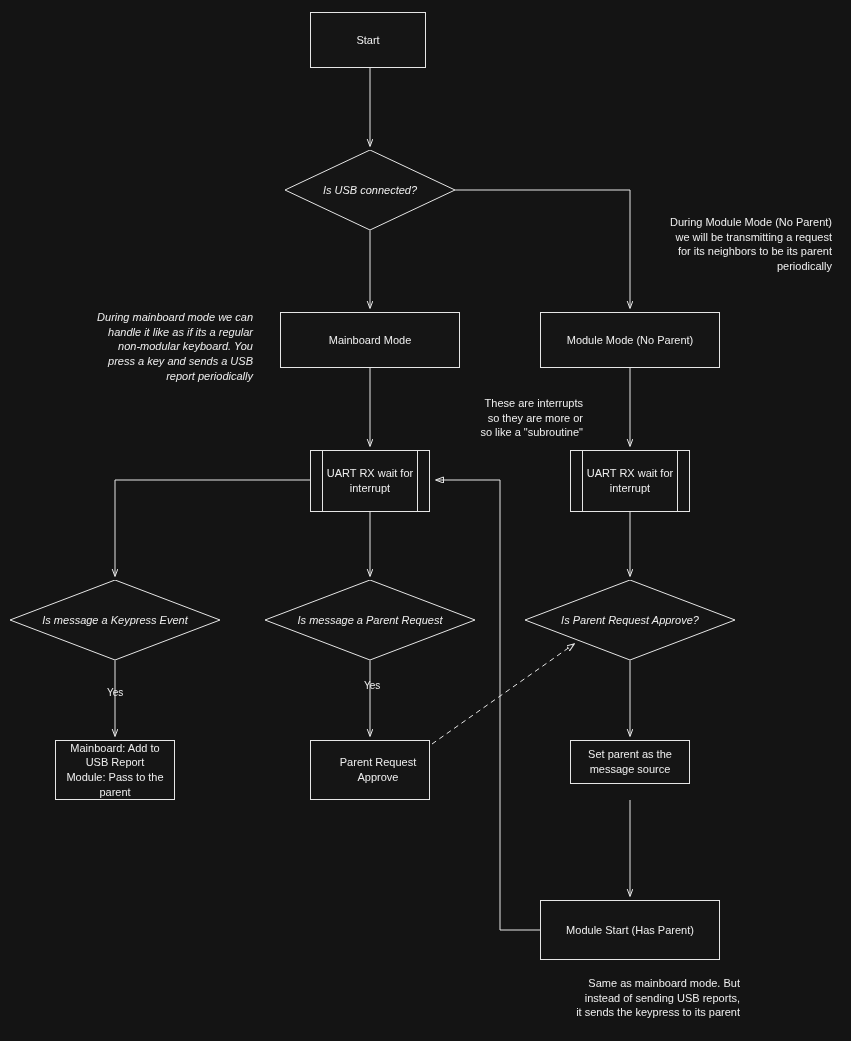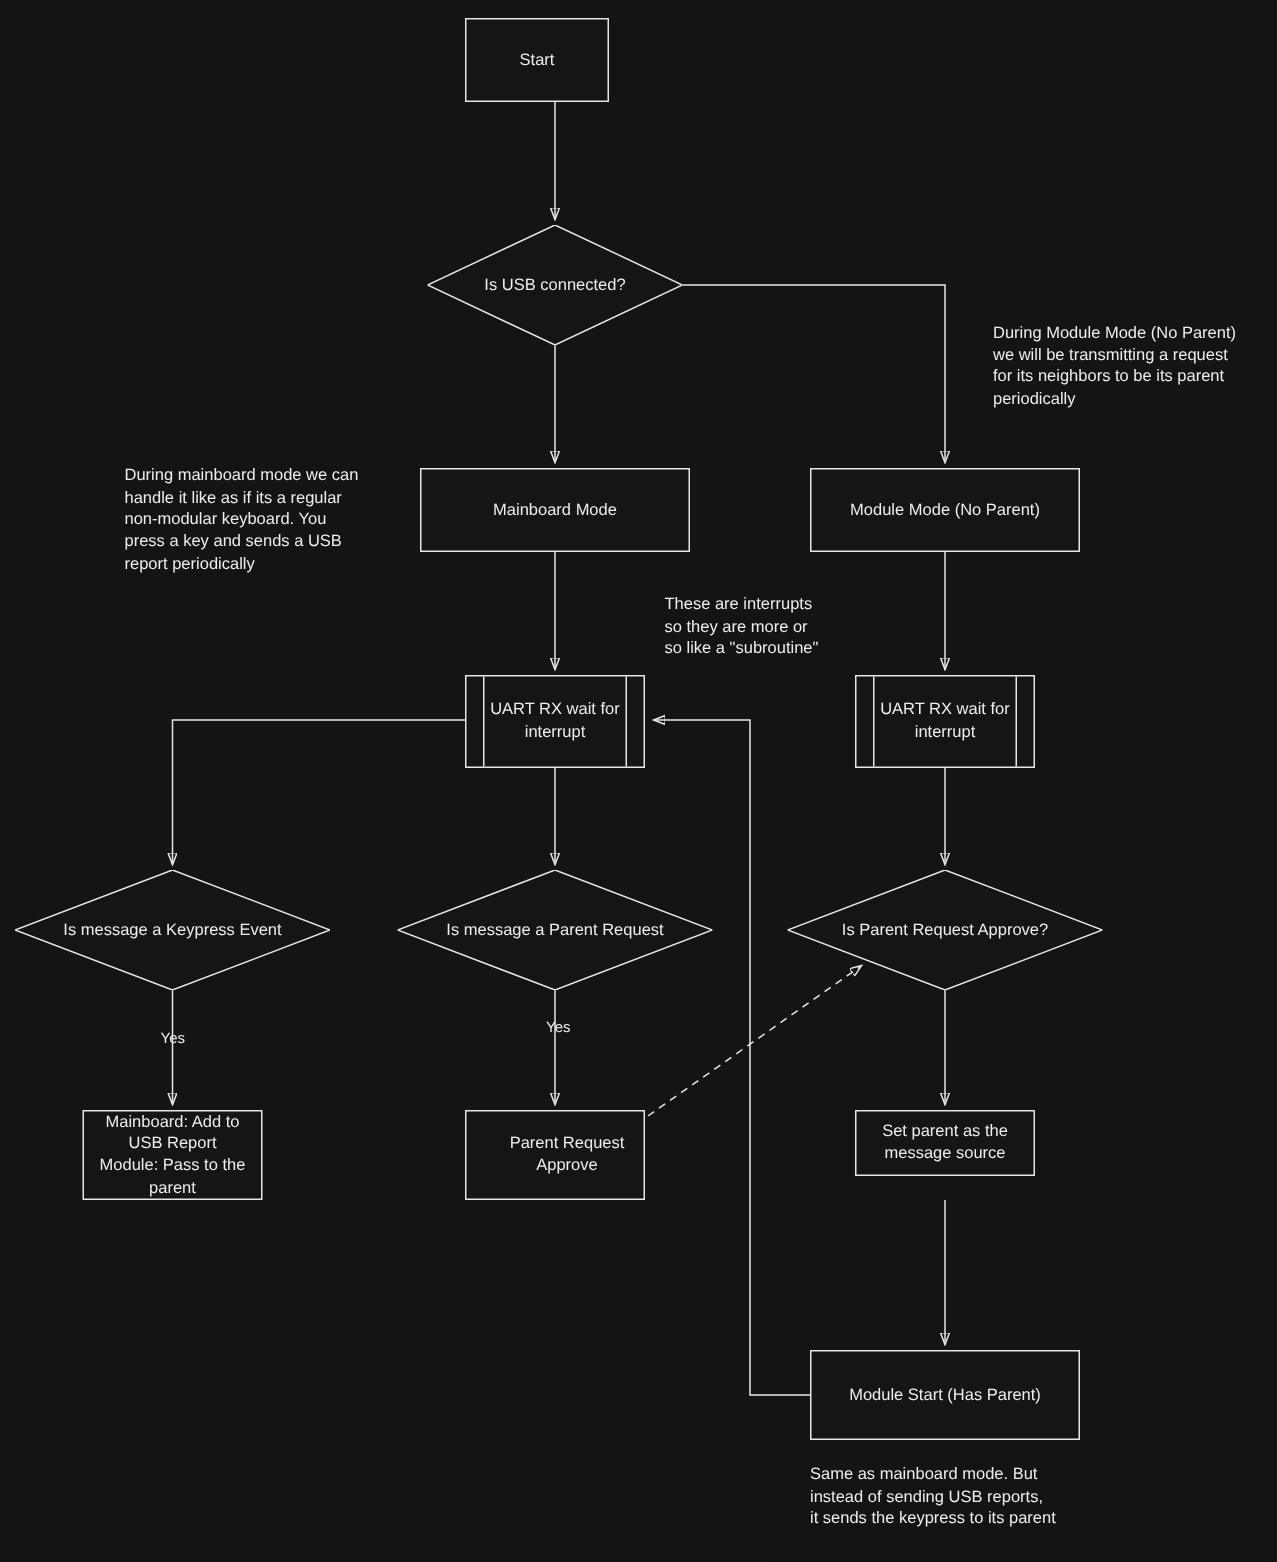--- a/index.html
+++ b/index.html
@@ -21,32 +21,32 @@
   }
   .node .txt { white-space:pre-line; padding:2px 4px; }
 
   .subroutine .stripe {
     position:absolute; top:0; bottom:0; width:0;
     border-left:1px solid #e6e6e6;
   }
   .subroutine .stripe.l { left:11px; }
   .subroutine .stripe.r { right:11px; }
 
-  .diamond { position:absolute; }
+  .diamond { position:absolute;font-style:italic; }
   .diamond svg { position:absolute; left:0; top:0; width:100%; height:100%; display:block; }
   .diamond polygon { fill:#151515; stroke:#e6e6e6; stroke-width:1; }
   .diamond .label {
     position:absolute; inset:0;
     display:flex; align-items:center; justify-content:center;
     text-align:center; font-size:11px; padding:0 18px;
   }
 
   .annotation {
     position:absolute; font-size:11px; line-height:1.34;
-    white-space:pre-line; color:#ededed; text-align:left;
+    white-space:pre-line; color:#ededed; text-align:right;
   }
   .edge-label { position:absolute; font-size:10px; color:#ededed; }
 </style>
 </head>
 <body>
 
 <div class="canvas">
 
   <svg class="connectors" width="851" height="1041">
     <defs>
@@ -63,21 +63,21 @@
     <path d="M310,480 L115,480 L115,576" marker-end="url(#arrow)"></path>
     <path d="M630,512 L630,576" marker-end="url(#arrow)"></path>
     <path d="M115,660 L115,736" marker-end="url(#arrow)"></path>
     <path d="M370,660 L370,736" marker-end="url(#arrow)"></path>
     <path d="M630,660 L630,736" marker-end="url(#arrow)"></path>
     <path d="M630,800 L630,896" marker-end="url(#arrow)"></path>
     <path d="M540,930 L500,930 L500,480 L436,480" marker-end="url(#arrow)"></path>
     <path class="dashed" d="M432,744 L574,644" marker-end="url(#arrow)"></path>
   </svg>
 
-  <div class="node" style="left:310px;top:12px;width:96px;height:56px;">
+  <div class="node" style="left:310px;top:12px;width:116px;height:56px;">
     <span class="txt">Start</span>
   </div>
 
   <div class="node" style="left:280px;top:312px;width:180px;height:56px;">
     <span class="txt">Mainboard Mode</span>
   </div>
 
   <div class="node" style="left:540px;top:312px;width:180px;height:56px;">
     <span class="txt">Module Mode (No Parent)</span>
   </div>
@@ -145,21 +145,21 @@
     <span class="label">Is Parent Request Approve?</span>
   </div>
 
   <span class="edge-label" style="left:107px;top:687px;">Yes</span>
   <span class="edge-label" style="left:364px;top:680px;">Yes</span>
 
   <div class="annotation" style="left:662px;top:215px;width:170px;">During Module Mode (No Parent)
 we will be transmitting a request
 for its neighbors to be its parent
 periodically</div>
-  <div class="annotation" style="left:83px;top:310px;width:170px;">During mainboard mode we can
+  <div class="annotation" style="left:83px;top:310px;width:170px;font-style:italic;">During mainboard mode we can
 handle it like as if its a regular
 non-modular keyboard. You
 press a key and sends a USB
 report periodically</div>
   <div class="annotation" style="left:540px;top:976px;width:200px;">Same as mainboard mode. But
 instead of sending USB reports,
 it sends the keypress to its parent</div>
   <div class="annotation" style="left:443px;top:396px;width:140px;">These are interrupts
 so they are more or
 so like a "subroutine"</div>

